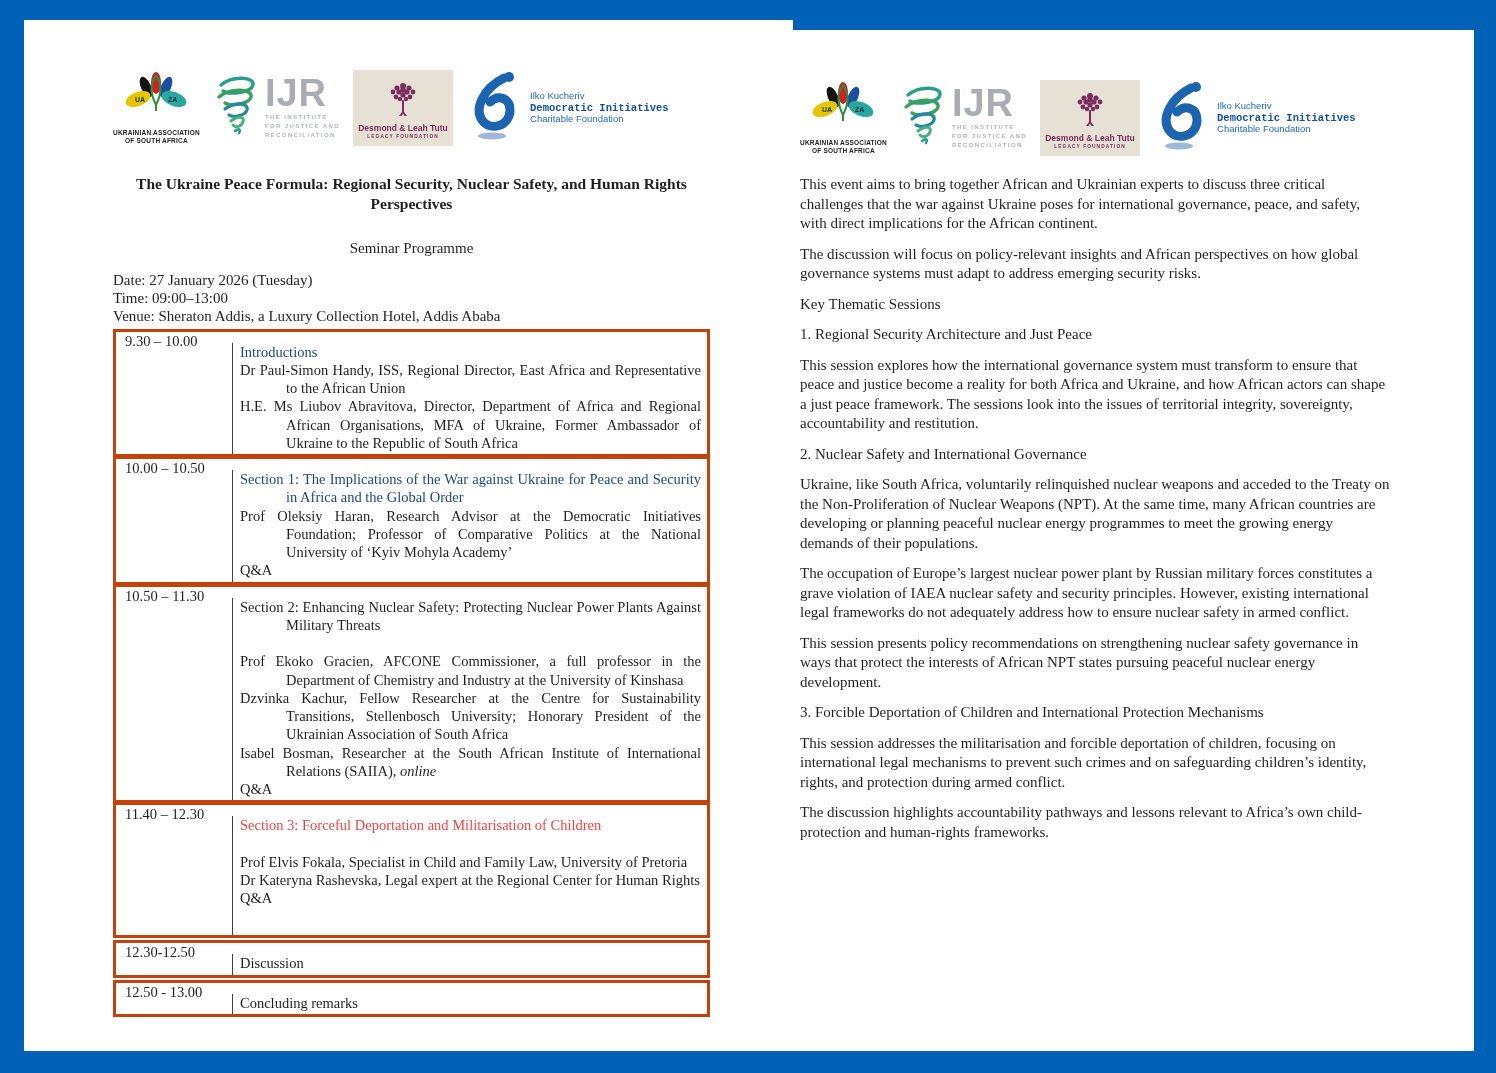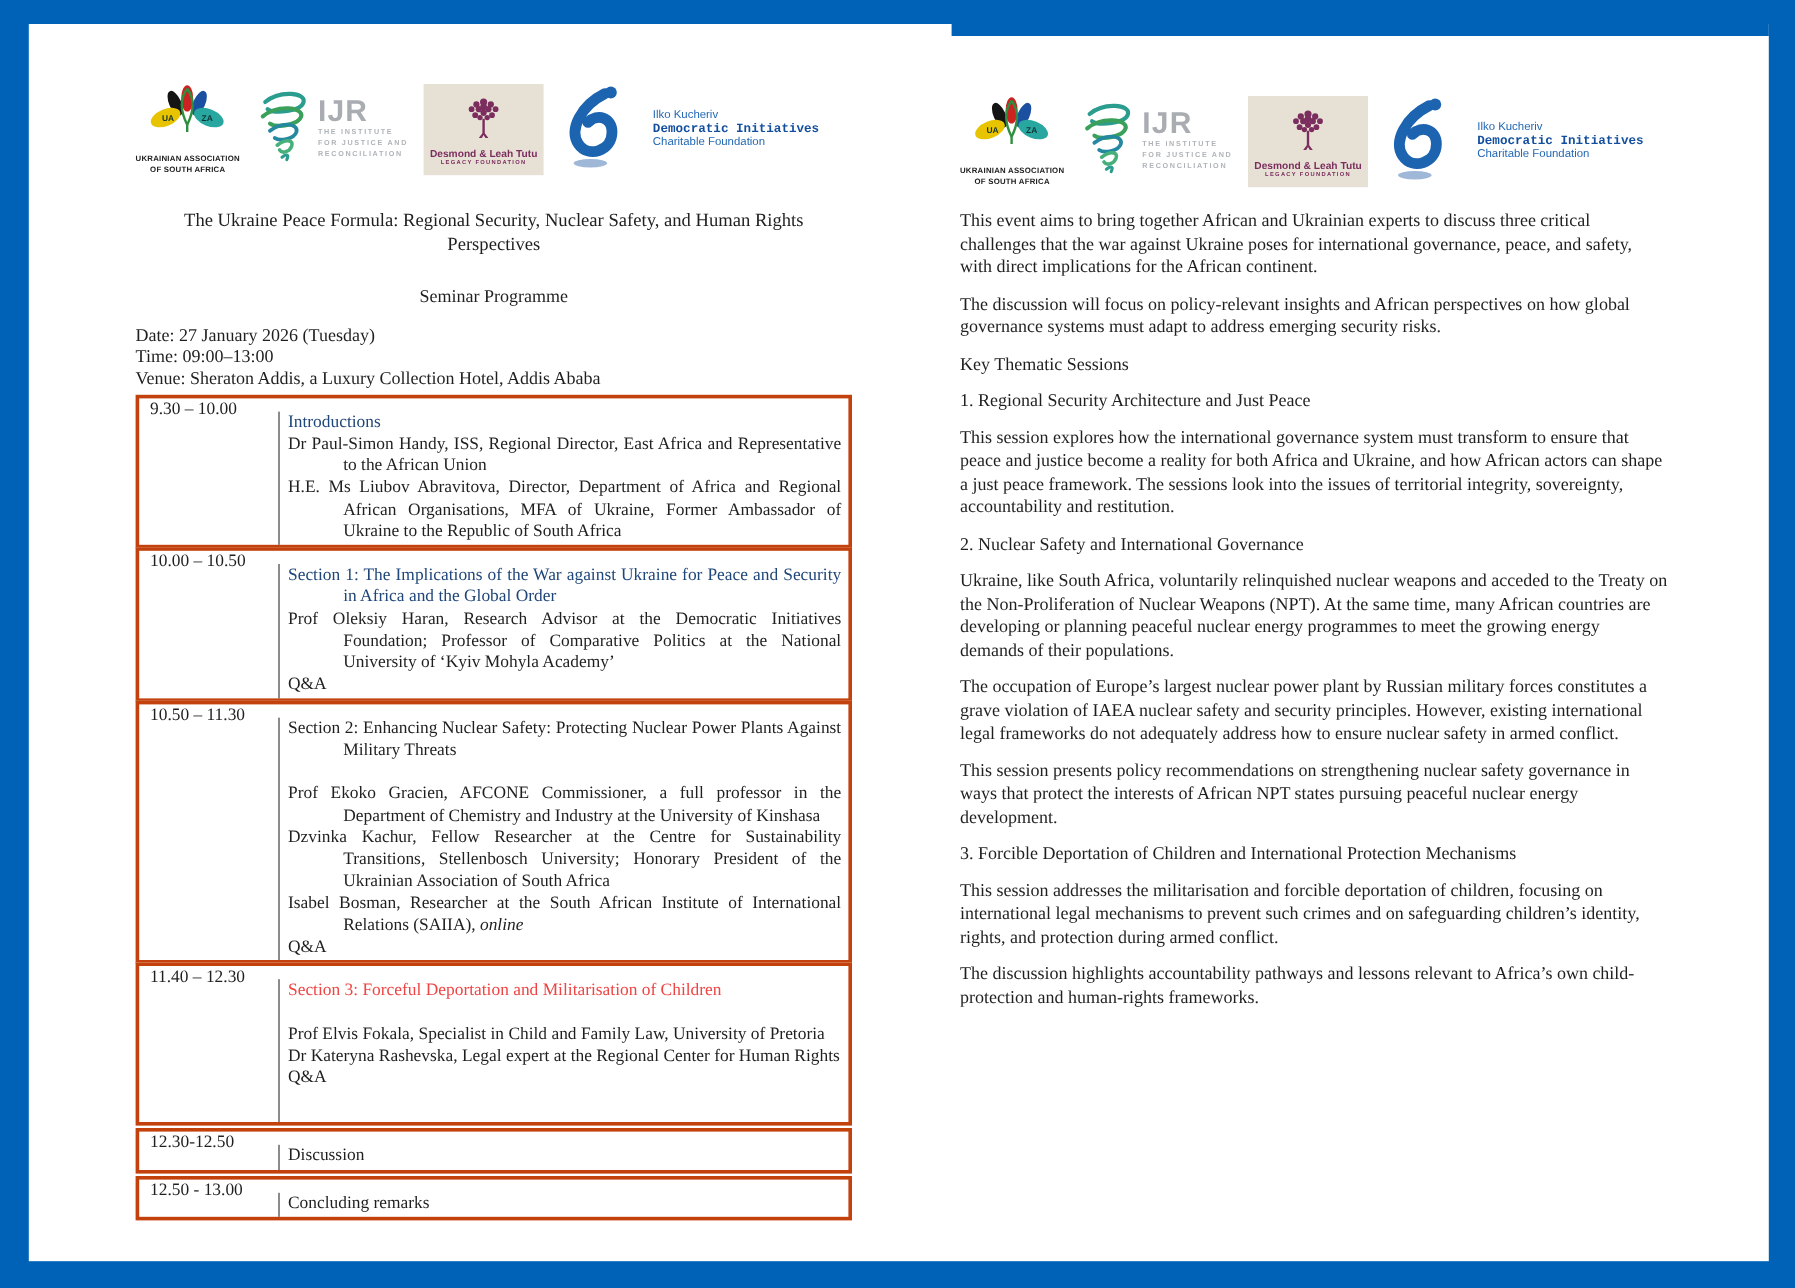--- a/index.html
+++ b/index.html
@@ -11,33 +11,33 @@
   .page{position:absolute;top:0;}
   .page.left{left:89px;width:597px;}
   .page.right{left:776px;top:10px;width:590px;}
 
   
   .logos{display:flex;align-items:center;gap:13px;margin-top:46px;height:84px;}
   .logo{display:flex;flex-direction:column;align-items:center;justify-content:center;
         font-family:"Liberation Sans",sans-serif;}
   .uasa-cap{font-size:6.5px;line-height:1.25;text-align:center;color:#222;font-weight:bold;letter-spacing:.2px;}
   .ijr{flex-direction:row;align-items:center;gap:4px;}
-  .ijr-word{font-size:25px;line-height:.9;color:#a9adb2;font-weight:bold;letter-spacing:1px;}
+  .ijr-word{font-size:38px;line-height:.9;color:#a9adb2;font-weight:bold;letter-spacing:1px;}
   .ijr-cap{font-size:6px;color:#b0b4b8;letter-spacing:1.4px;line-height:1.5;margin-top:2px;font-weight:bold;}
   .tutu{background:#e7e1d5;width:100px;height:76px;justify-content:center;}
   .tutu-title{font-size:8.5px;font-weight:bold;color:#7b2d5e;margin-top:1px;}
   .tutu-sub{font-size:4.8px;color:#7b2d5e;letter-spacing:1.1px;margin-top:1px;font-weight:bold;}
-  .dif{flex-direction:row;gap:20px;align-items:center;}
+  .dif{flex-direction:row;gap:6px;align-items:center;}
   .dif-text{line-height:1.15;}
   .dif-l1{font-size:9.5px;color:#2368b4;}
   .dif-l2{font-size:10.5px;color:#134f9e;font-weight:bold;font-family:Liberation Mono, monospace;}
   .dif-l3{font-size:9.5px;color:#2368b4;}
 
   
-  .doc-title{margin:24px auto 0 auto;max-width:588px;text-align:center;font-weight:normal;
+  .doc-title{margin:24px auto 0 auto;max-width:588px;text-align:center;font-weight:bold;
              font-size:15.5px;line-height:1.28;}
   .doc-sub{margin-top:26px;text-align:center;font-size:15px;}
   .meta{margin-top:14px;font-size:15px;line-height:1.22;}
   .meta p{margin:0;}
 
   
   .schedule{margin-top:4px;font-size:14.5px;line-height:1.26;}
   .t-row{display:flex;border:3px solid #c2410c;margin-top:-1px;background:#fff;}
   .t-row.gap{margin-top:2px;}
   .t-time{width:103px;flex:0 0 auto;padding:0 4px 0 9px;}

